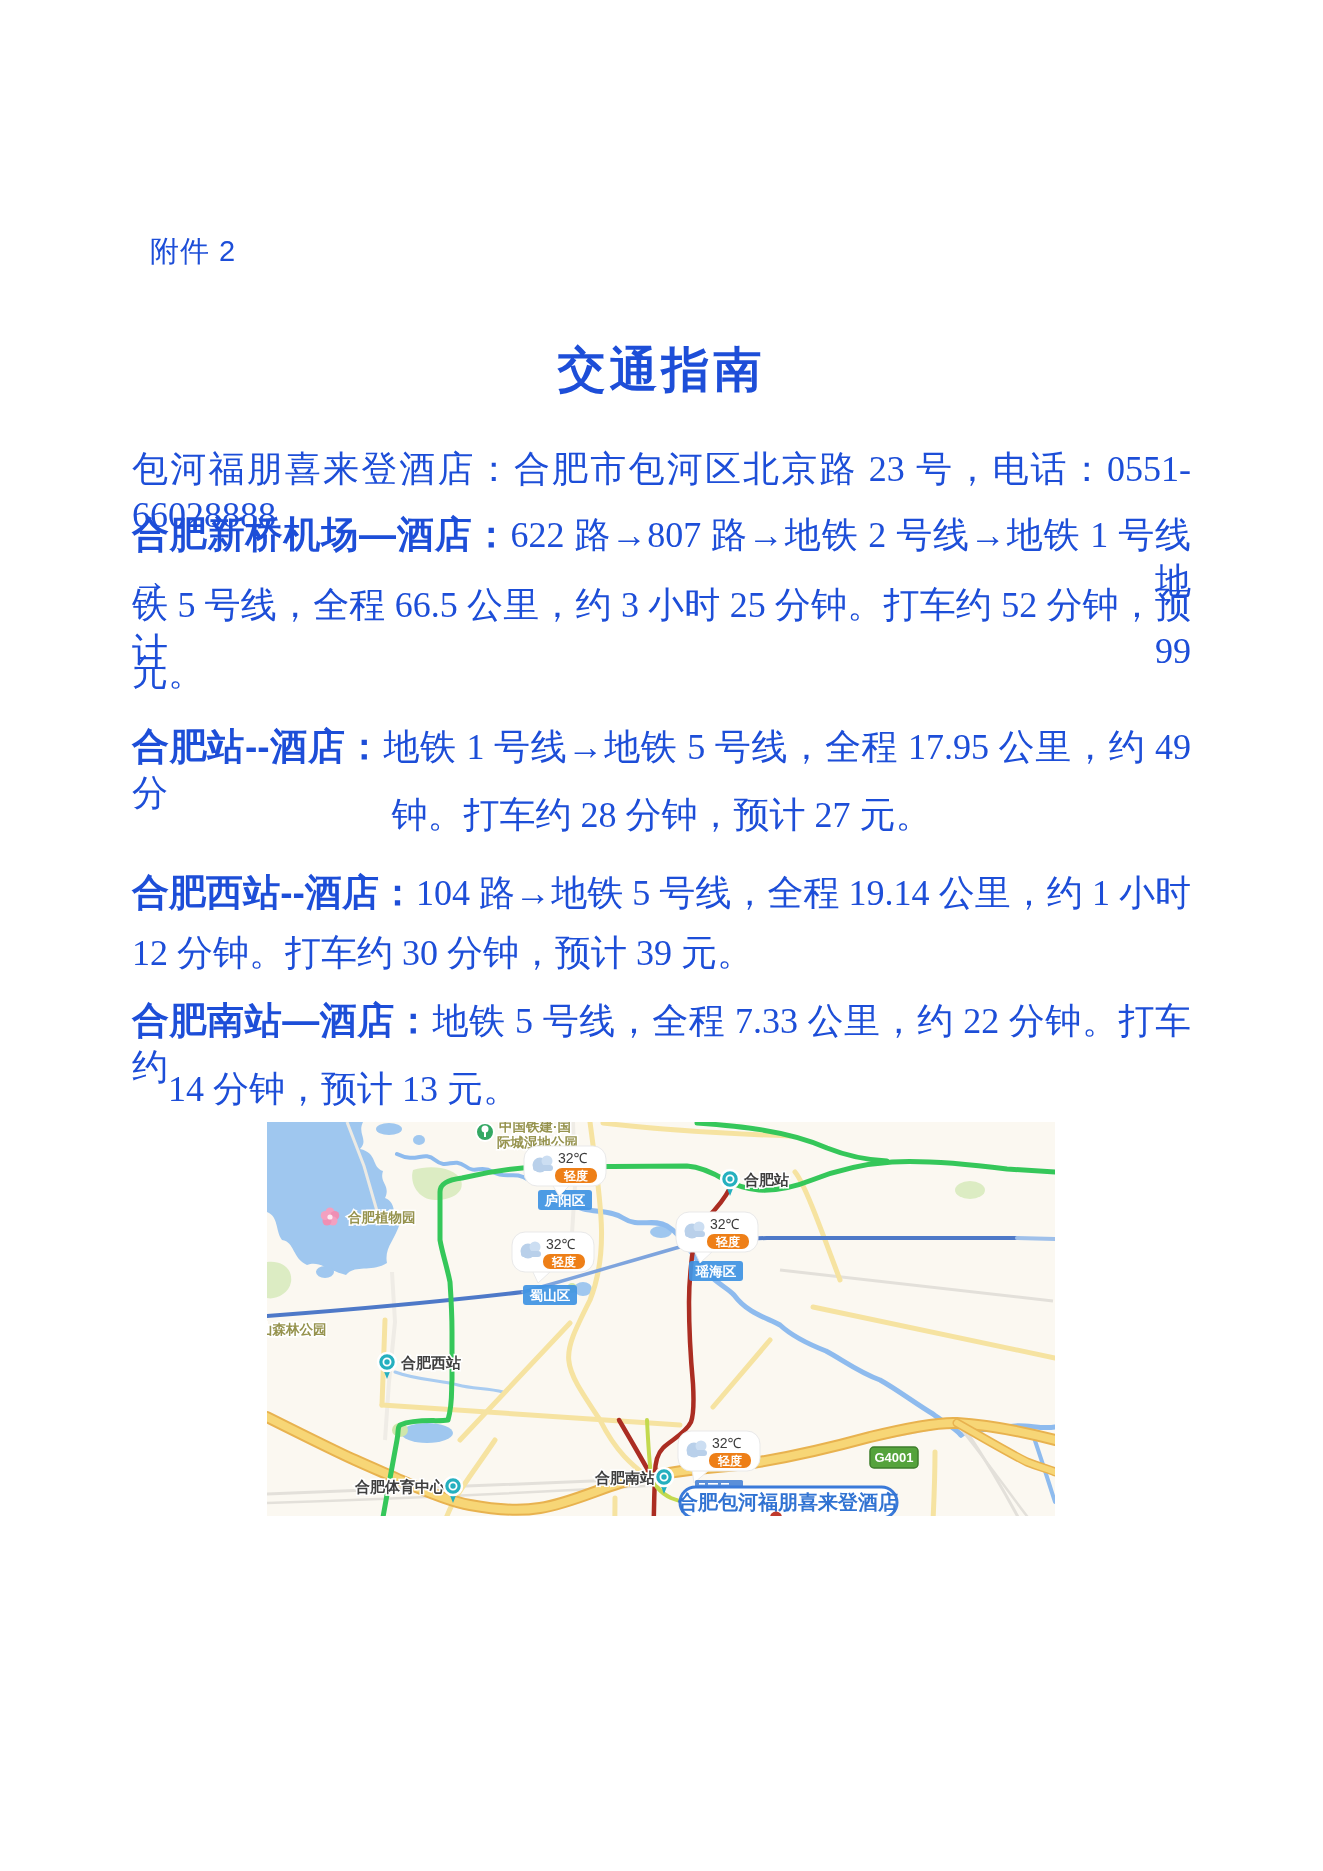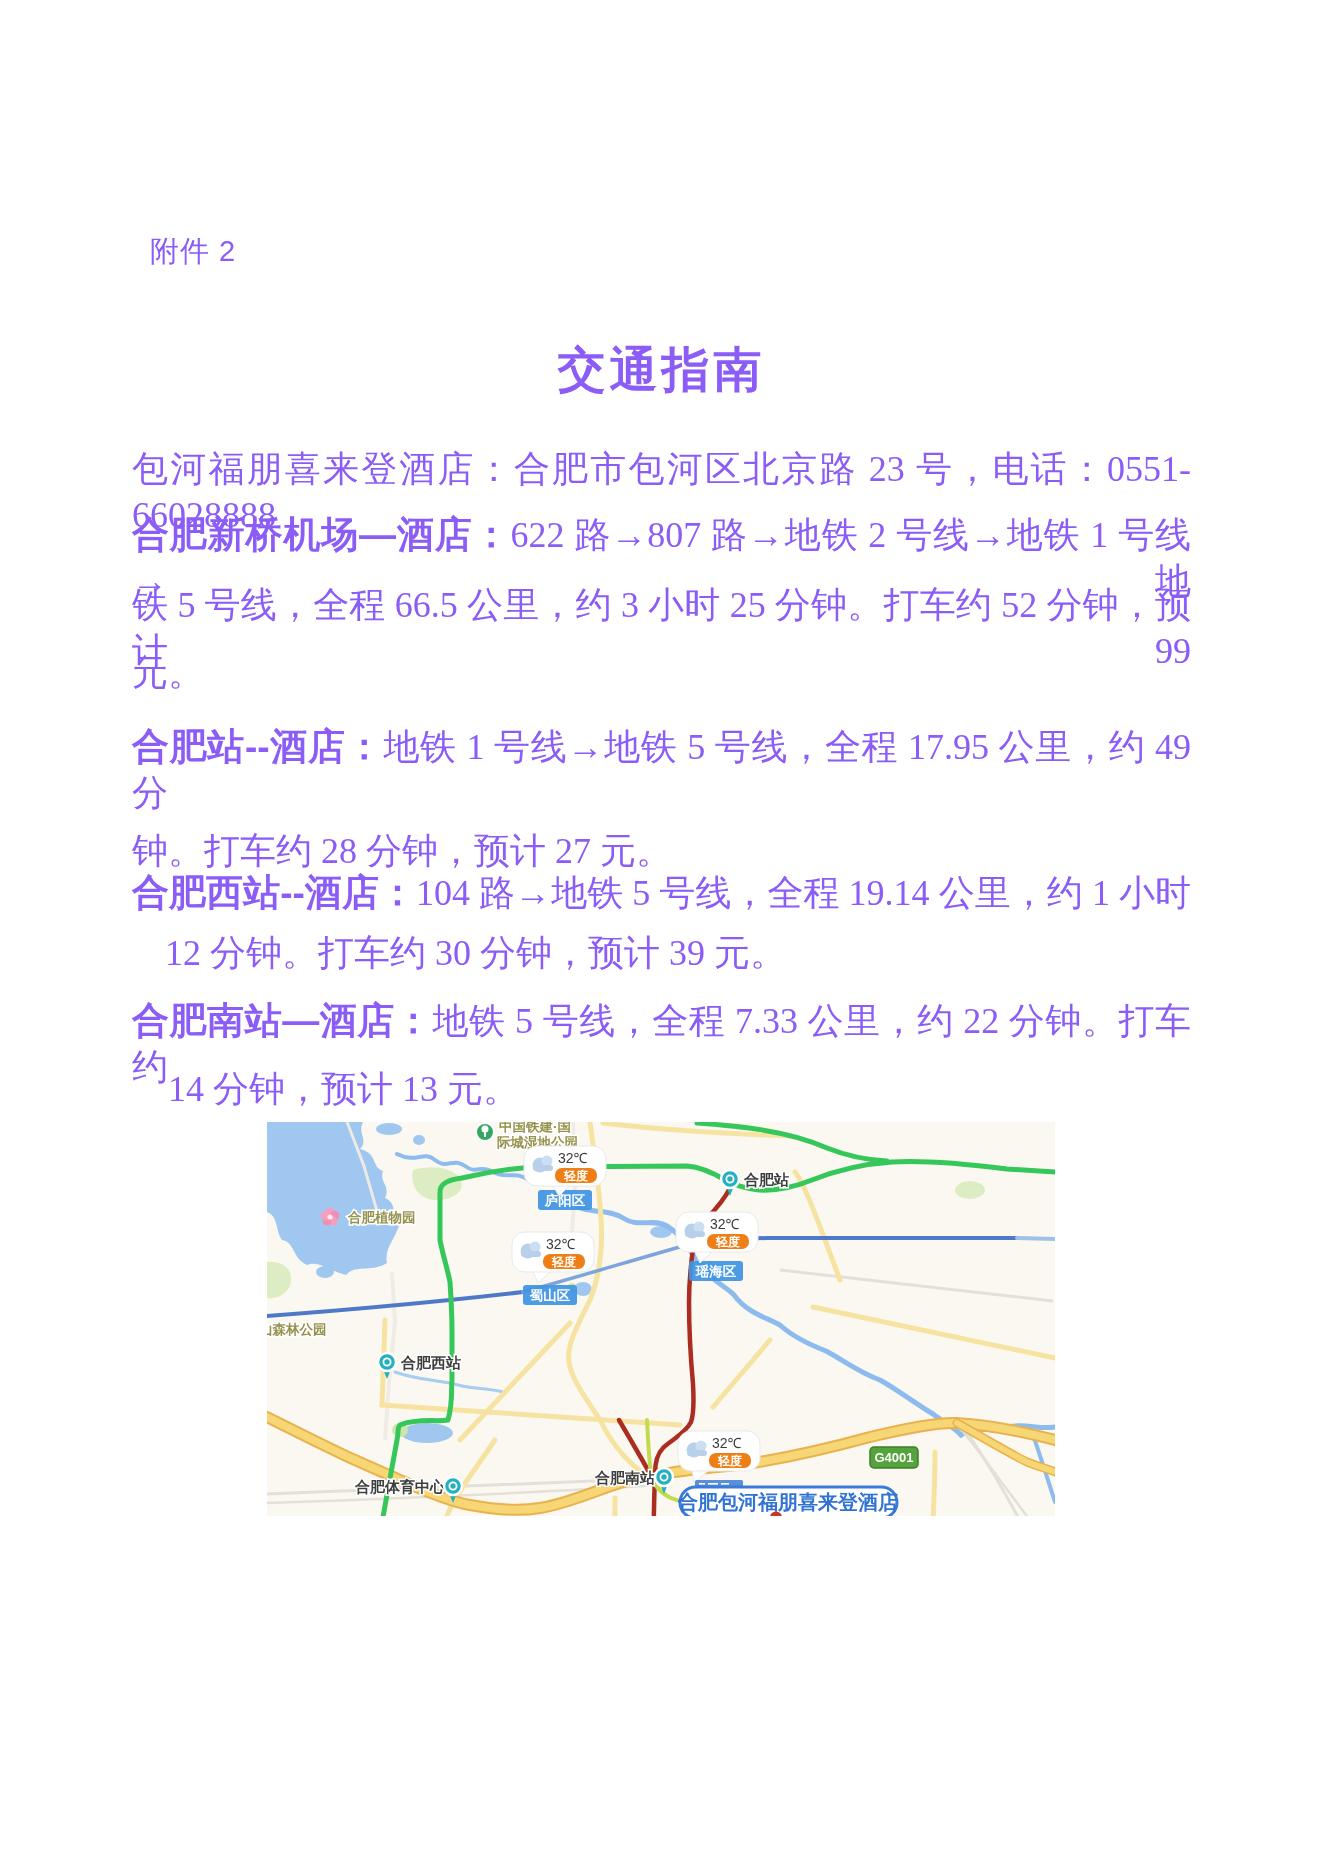--- a/index.html
+++ b/index.html
@@ -1,17 +1,17 @@
 <!DOCTYPE html>
 <html><head>
 <meta charset="utf-8">
 <style>
   html,body{margin:0;padding:0;background:#ffffff;}
   .page{position:relative;width:1323px;height:1516px;background:#ffffff;overflow:hidden;
-        font-family:"Liberation Serif",serif;color:#8b5cf6;}
+        font-family:"Liberation Serif",serif;color:#1d4ed8;}
   .attachment{position:absolute;left:150px;top:232px;font-family:"Liberation Sans",sans-serif;
         font-size:29px;letter-spacing:1px;}
   .title{position:absolute;left:0;top:338px;width:1323px;text-align:center;
         font-size:48px;font-weight:bold;letter-spacing:4px;}
   .bodyline{position:absolute;left:132px;width:1059px;font-size:36px;line-height:46px;white-space:nowrap;}
   .bodyline.just{white-space:normal;text-align:justify;text-align-last:justify;}
   .hei{font-family:"Liberation Sans",sans-serif;font-weight:bold;font-size:37px;}
   .pagenum{position:absolute;left:1062px;top:1708px;font-size:27px;letter-spacing:6px;}
   .mapwrap{position:absolute;left:267px;top:1122px;width:788px;height:486px;overflow:hidden;}
   
@@ -30,23 +30,23 @@
 <div class="page">
 
   <div class="attachment">附件 2</div>
   <div class="title">交通指南</div>
 
   <div class="bodyline just" style="top:446px;"><span>包河福朋喜来登酒店：合肥市包河区北京路 23 号，电话：0551-66028888</span></div>
   <div class="bodyline just" style="top:512px;"><span class="hei">合肥新桥机场—酒店：</span><span>622 路→807 路→地铁 2 号线→地铁 1 号线→地</span></div>
   <div class="bodyline just" style="top:582px;"><span>铁 5 号线，全程 66.5 公里，约 3 小时 25 分钟。打车约 52 分钟，预计 99</span></div>
   <div class="bodyline" style="top:650px;"><span>元。</span></div>
   <div class="bodyline just" style="top:724px;"><span class="hei">合肥站--酒店：</span><span>地铁 1 号线→地铁 5 号线，全程 17.95 公里，约 49 分</span></div>
-  <div class="bodyline" style="top:828px;"><span>钟。打车约 28 分钟，预计 27 元。</span></div>
+  <div class="bodyline" style="top:792px;text-align:center;"><span>钟。打车约 28 分钟，预计 27 元。</span></div>
   <div class="bodyline just" style="top:862px;margin-top:8px;"><span class="hei">合肥西站--酒店：</span><span>104 路→地铁 5 号线，全程 19.14 公里，约 1 小时</span></div>
-  <div class="bodyline" style="top:930px;margin-left:33px;"><span>12 分钟。打车约 30 分钟，预计 39 元。</span></div>
+  <div class="bodyline" style="top:930px;"><span>12 分钟。打车约 30 分钟，预计 39 元。</span></div>
   <div class="bodyline just" style="top:998px;"><span class="hei">合肥南站—酒店：</span><span>地铁 5 号线，全程 7.33 公里，约 22 分钟。打车约</span></div>
   <div class="bodyline" style="top:1066px;margin-left:36px;"><span>14 分钟，预计 13 元。</span></div>
 
   <div class="mapwrap">
   <svg width="788" height="486" viewBox="0 0 788 486" xmlns="http://www.w3.org/2000/svg">
 
     <rect x="0" y="0" width="788" height="486" fill="#fbf8f1"></rect>
 
     <g>
       <path d="M70,75 C85,66 102,70 104,85 C110,100 96,114 88,124 C74,128 64,116 67,100 C64,88 64,80 70,75 Z" fill="#d8e8b2"></path>

